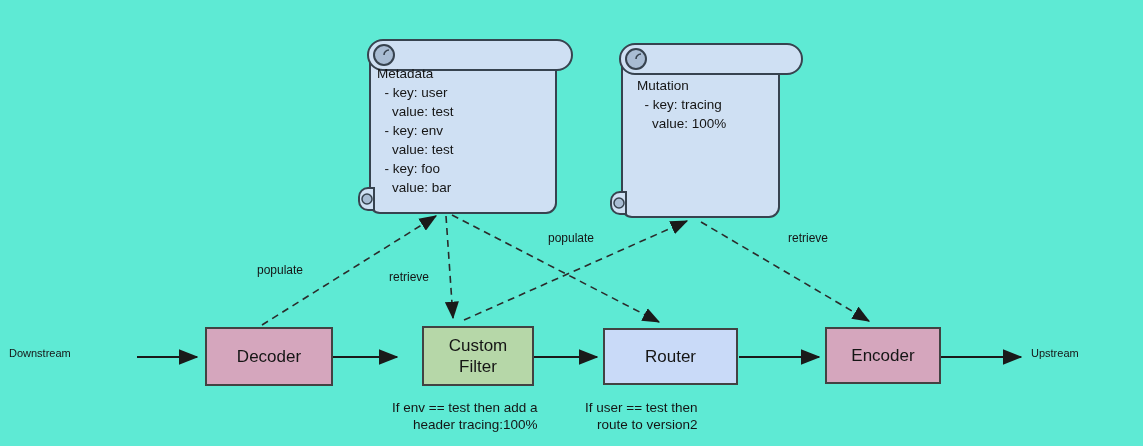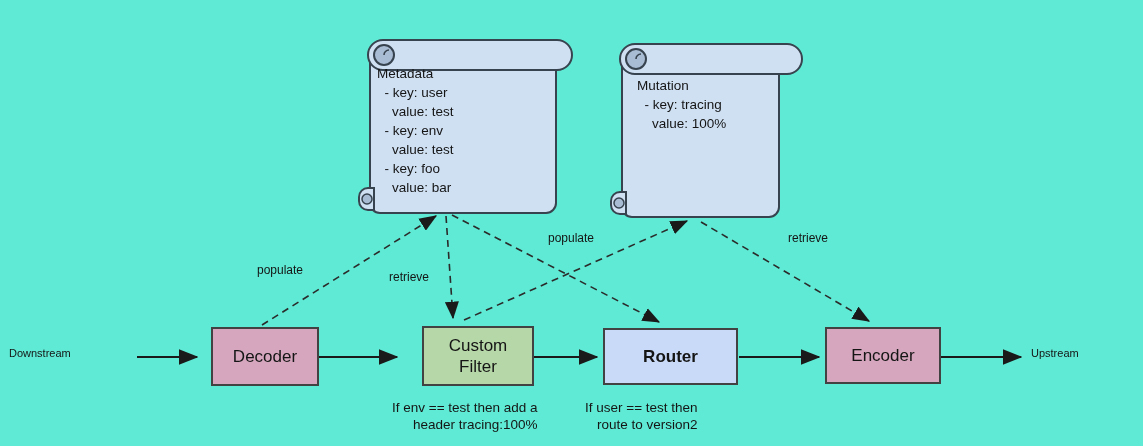--- a/index.html
+++ b/index.html
@@ -77,28 +77,28 @@
     value: 100%</div>
 
   <div class="edge-label" style="left:257px; top:263px;">populate</div>
   <div class="edge-label" style="left:389px; top:270px;">retrieve</div>
   <div class="edge-label" style="left:548px; top:231px;">populate</div>
   <div class="edge-label" style="left:788px; top:231px;">retrieve</div>
 
   <div class="endpoint-label" style="left:9px; top:347px;">Downstream</div>
   <div class="endpoint-label" style="left:1031px; top:347px;text-align:center;">Upstream</div>
 
-  <div class="node node-pink" style="left:211px; top:327px; width:108px; height:59px;">
+  <div class="node node-pink" style="left:205px; top:327px; width:128px; height:59px;">
     <span class="lbl">Decoder</span>
   </div>
   <div class="node node-green" style="left:422px; top:326px; width:112px; height:60px;">
     <span class="lbl">Custom Filter</span>
   </div>
   <div class="node node-blue" style="left:603px; top:328px; width:135px; height:57px;">
-    <span class="lbl" style="max-width:120px;font-weight:bold;">Router</span>
+    <span class="lbl" style="max-width:120px;">Router</span>
   </div>
   <div class="node node-pink" style="left:825px; top:327px; width:116px; height:57px;">
     <span class="lbl">Encoder</span>
   </div>
 
   <div class="note" style="left:392px; top:399px;">If env == test then add a
 header tracing:100%</div>
   <div class="note" style="left:585px; top:399px;">If user == test then
 route to version2</div>
 

